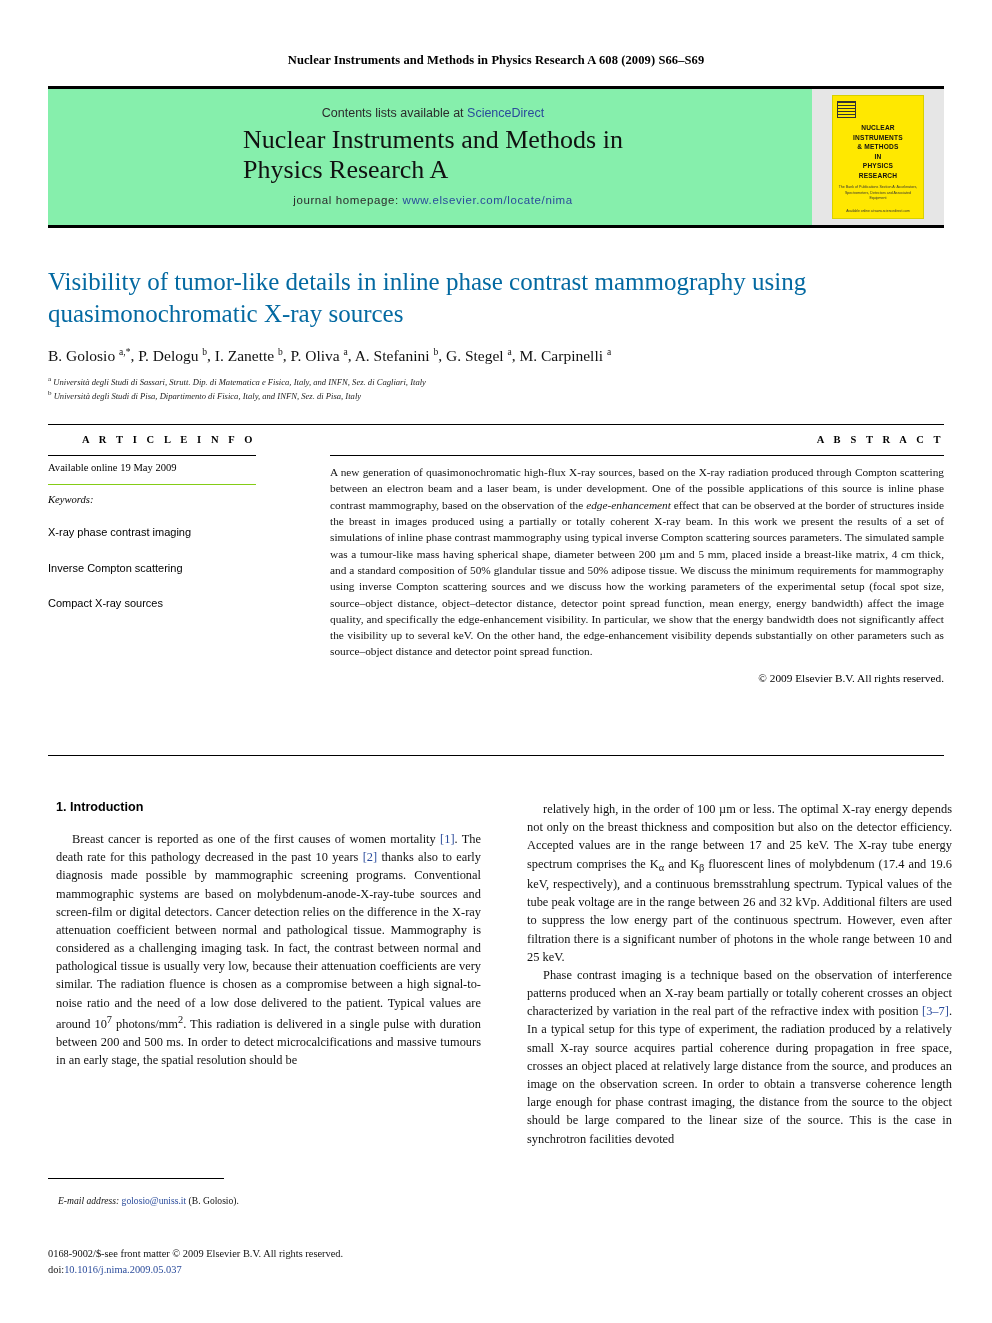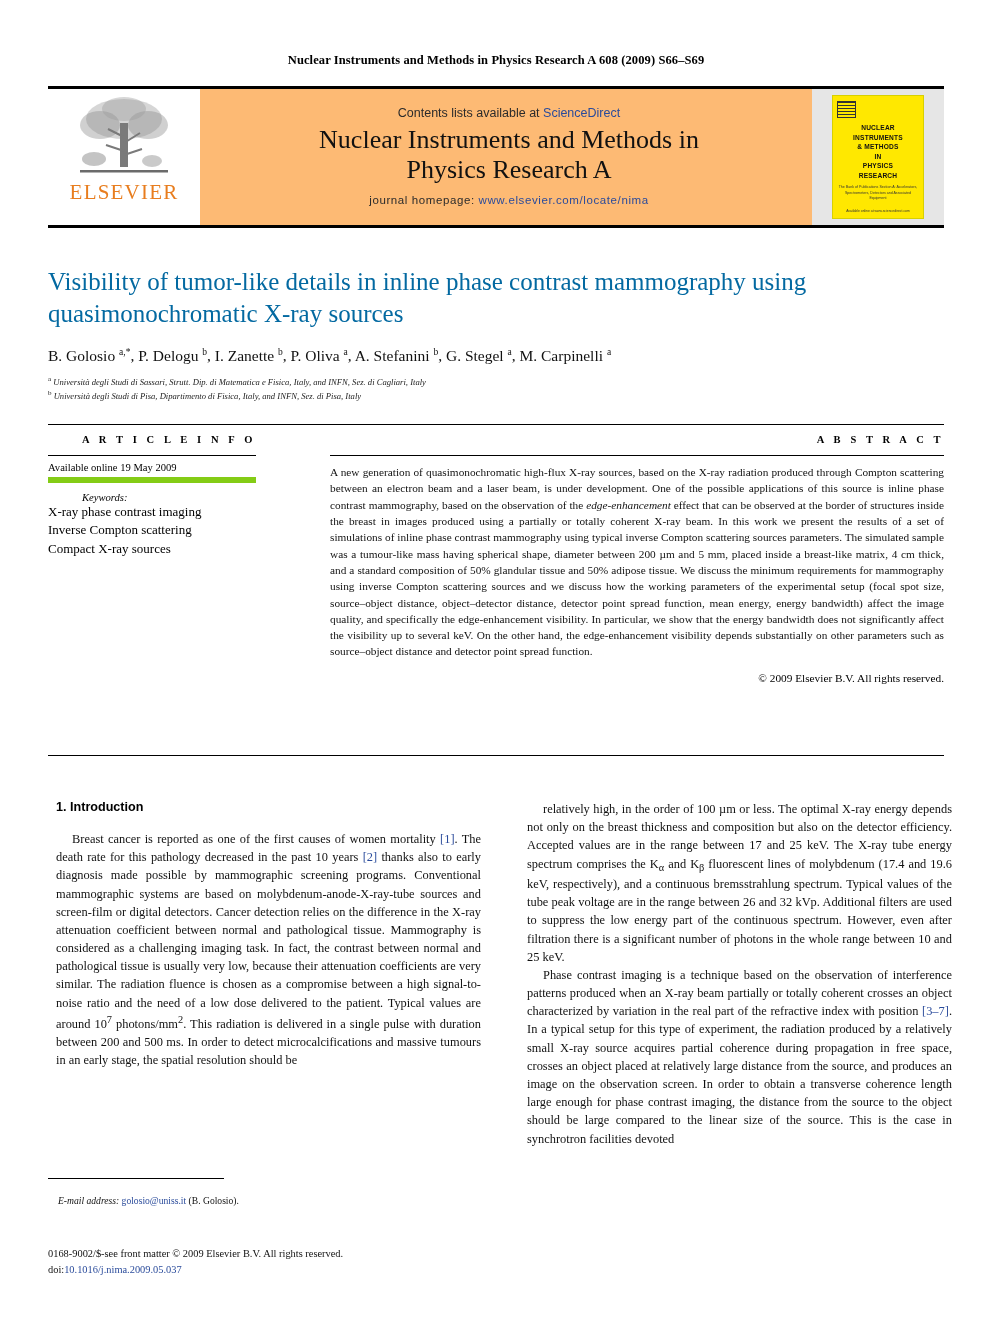--- a/index.html
+++ b/index.html
@@ -67,41 +67,41 @@
   .elsevier-word {
     font-family: "Liberation Serif", serif;
     font-size: 21px;
     letter-spacing: 1.2px;
     color: #E87D1E;
     line-height: 1;
     margin-top: 1px;
   }
   .center-cell {
     flex: 1 1 auto;
-    background: #fdba74;
+    background: #86efac;
     display: flex;
     flex-direction: column;
     align-items: center;
     justify-content: center;
     padding: 6px 0 8px 6px;
     box-sizing: border-box;
   }
   .contents-line {
     font-family: "Liberation Sans", sans-serif;
     font-size: 12.5px;
     color: #2b2b2b;
     margin-bottom: 5px;
   }
   .contents-line .sd {
     color: #2a4b9b;
   }
   .journal-title {
     font-family: "Liberation Serif", serif;
     font-size: 26px;
-    text-align: center;
+    text-align: left;
     line-height: 1.12;
     color: #111;
     margin: 0 0 2px 0;
   }
   .homepage-line {
     font-family: "Liberation Sans", sans-serif;
     font-size: 11.5px;
     letter-spacing: 0.6px;
     margin-top: 8px;
     color: #2b2b2b;
@@ -237,34 +237,34 @@
     margin-bottom: 10px;
     text-align: right;
   }
   .info-rule {
     border-top: 1px solid #000;
     margin: 0 0 6px 0;
   }
   .hist-line {
     font-family: "Liberation Serif", serif;
     font-size: 10.6px;
-    padding-bottom: 4px;
-    border-bottom: 6px solid #84cc16;
+    padding-bottom: 11px;
+    border-bottom: 1px solid #84cc16;
   }
   .kw-title {
     font-family: "Liberation Serif", serif;
     font-style: italic;
     font-size: 10.6px;
     margin-top: 9px;
-    margin-left: 34px;
   }
   .kw-item {
-    font-family: Liberation Serif, serif;
-    font-size: 13px;
+    font-family: Liberation Sans, sans-serif;
+    font-size: 11px;
     line-height: 1.42;
+    margin-top: 20px;
   }
   .abs-rule {
     border-top: 1px solid #000;
     margin-bottom: 8px;
   }
   .abstract-text {
     font-family: "Liberation Serif", serif;
     font-size: 11.3px;
     line-height: 1.445;
     text-align: justify;
@@ -356,38 +356,20 @@
 </head>
 <body>
 
 <div class="page">
 
   <div class="running-head">Nuclear Instruments and Methods in Physics Research A 608 (2009) S66–S69</div>
 
   <div class="masthead">
     <div class="masthead-inner">
 
-      <div class="logo-cell">
-        <span>
-          <svg class="tree-svg" width="112" height="88" viewBox="0 0 112 88" aria-hidden="true">
-            <g fill="#6b6b6b">
-              <ellipse cx="56" cy="26" rx="38" ry="20" fill="#8a8a8a" opacity="0.35"></ellipse>
-              <ellipse cx="32" cy="32" rx="20" ry="14" fill="#8a8a8a" opacity="0.4"></ellipse>
-              <ellipse cx="80" cy="32" rx="20" ry="14" fill="#8a8a8a" opacity="0.4"></ellipse>
-              <ellipse cx="56" cy="16" rx="22" ry="12" fill="#9a9a9a" opacity="0.4"></ellipse>
-              <path d="M52 30 L52 74 L60 74 L60 30 Z" fill="#7a7a7a"></path>
-              <path d="M56 44 L40 36 M56 50 L72 40 M56 58 L38 52 M56 62 L74 56" stroke="#7a7a7a" stroke-width="2" fill="none"></path>
-              <ellipse cx="26" cy="66" rx="12" ry="7" fill="#8a8a8a" opacity="0.5"></ellipse>
-              <ellipse cx="84" cy="68" rx="10" ry="6" fill="#8a8a8a" opacity="0.45"></ellipse>
-              <rect x="12" y="77" width="88" height="2.5" fill="#6b6b6b"></rect>
-            </g>
-          </svg>
-        </span>
-        <div class="elsevier-word">ELSEVIER</div>
-      </div>
 
       <div class="center-cell">
         <div class="contents-line">
           <span>Contents lists available at</span>
           <span class="sd">ScienceDirect</span>
         </div>
         <div class="journal-title">
           <div>Nuclear Instruments and Methods in</div>
           <div>Physics Research A</div>
         </div>

